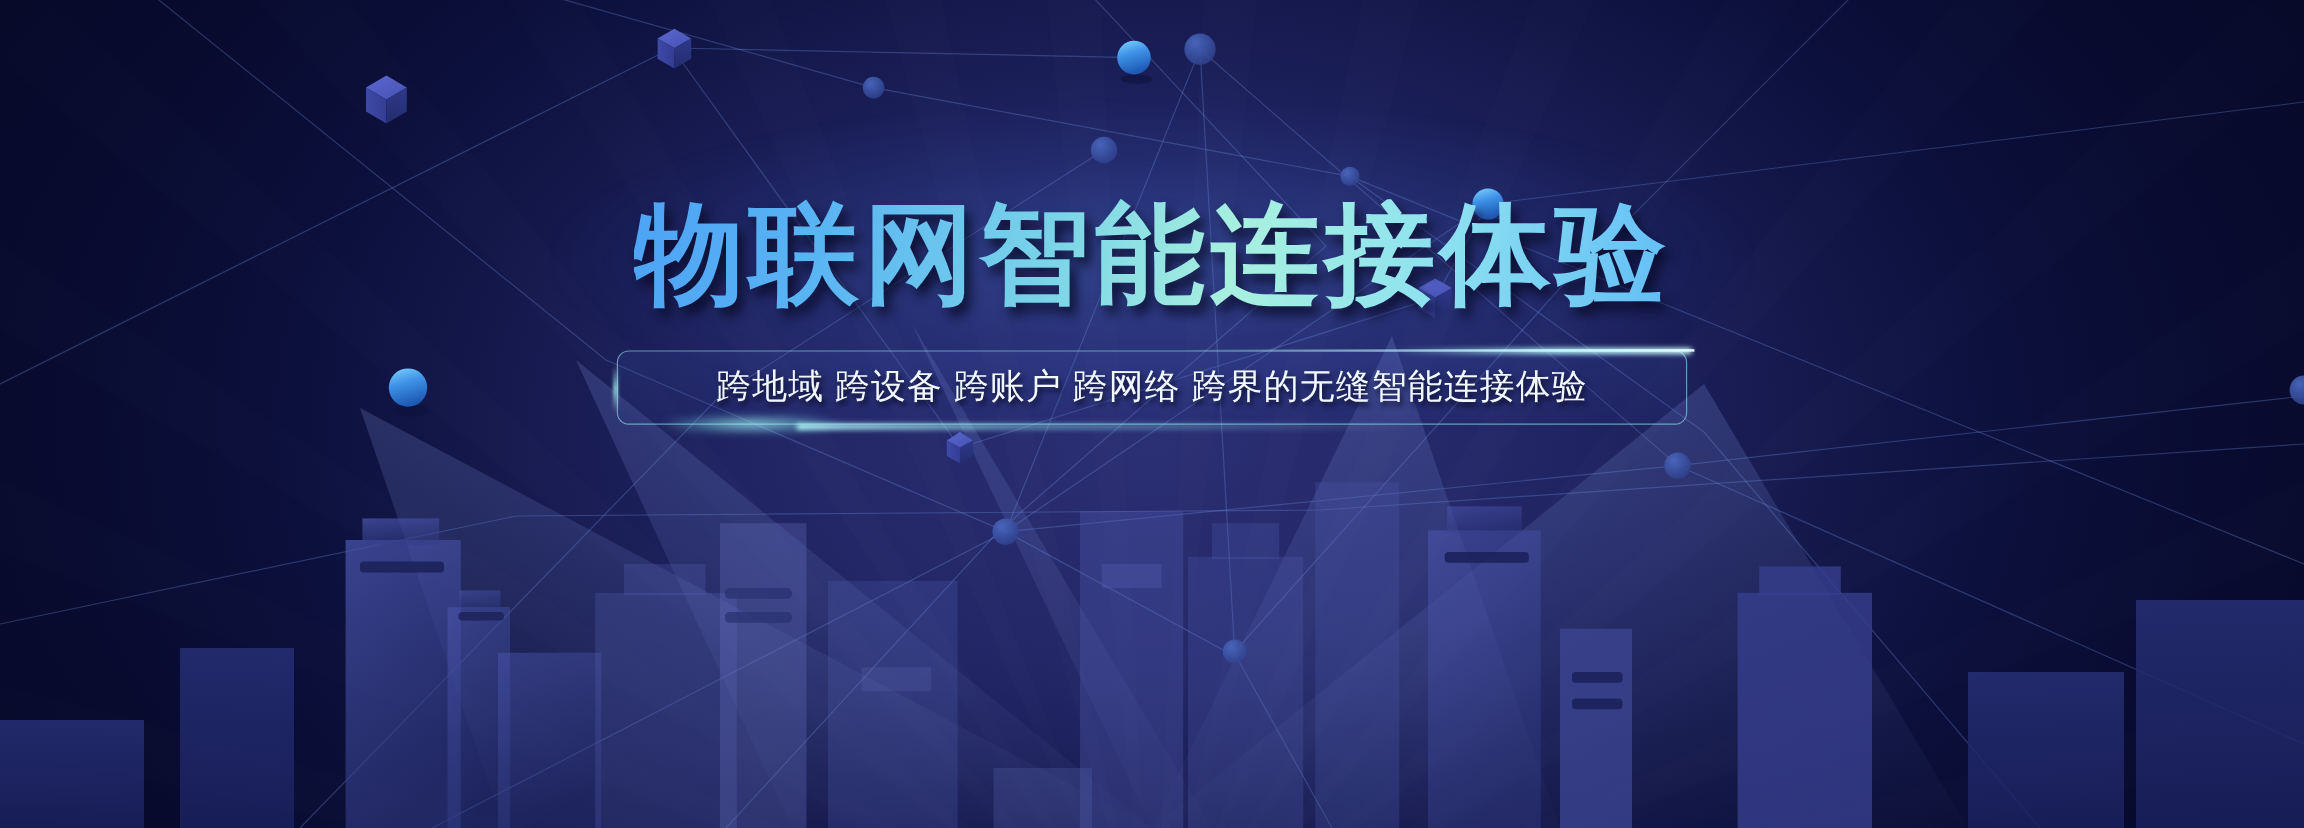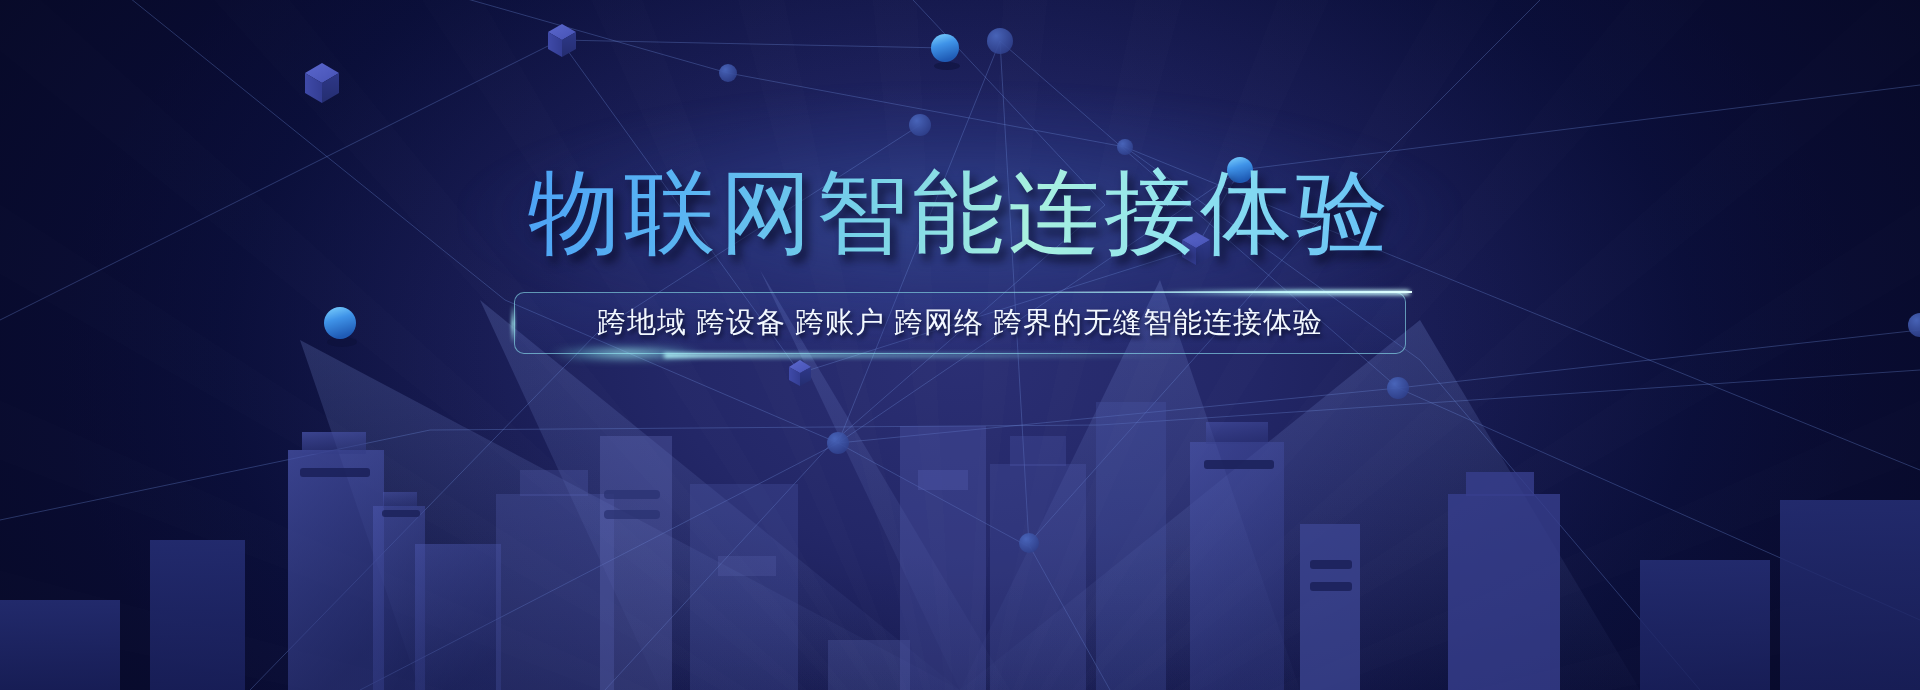--- a/index.html
+++ b/index.html
@@ -50,21 +50,21 @@
   
   .content {
     position:absolute; left:0; right:0; top:0;
     text-align:center;
   }
 
   .headline {
     margin-top:166px;
     font-size:92px;
     line-height:1;
-    font-weight:normal;
+    font-weight:bold;
     letter-spacing:4px;
     background:linear-gradient(100deg,#4da3f5 0%,#59b4f3 18%,#79d3e8 40%,#a8f0df 58%,#8fe3ef 76%,#62bdf6 100%);
     -webkit-background-clip:text;
     background-clip:text;
     color:transparent;
     -webkit-text-fill-color:transparent;
     filter:drop-shadow(5px 7px 5px rgba(4,6,28,0.75));
     display:inline-block;
     white-space:nowrap;
   }

